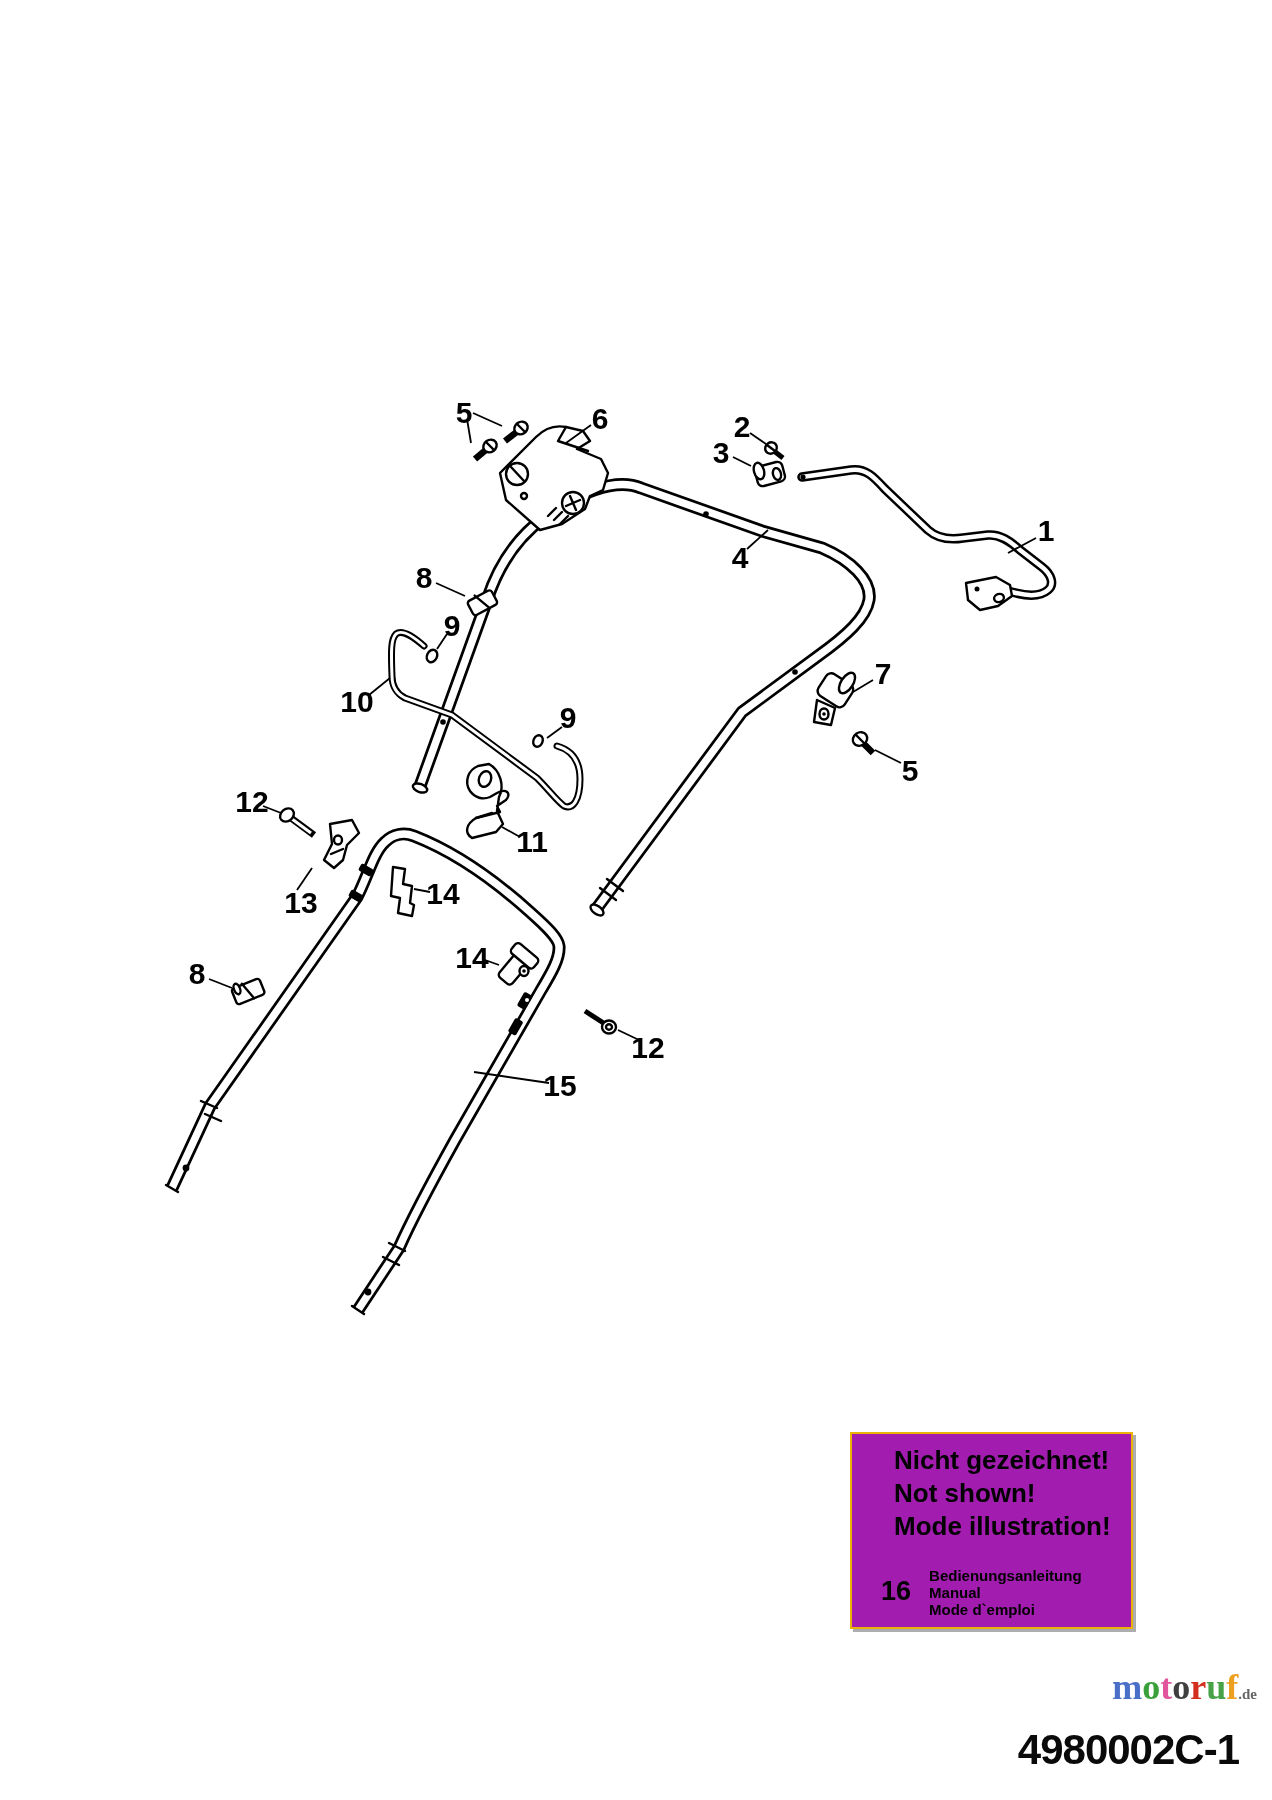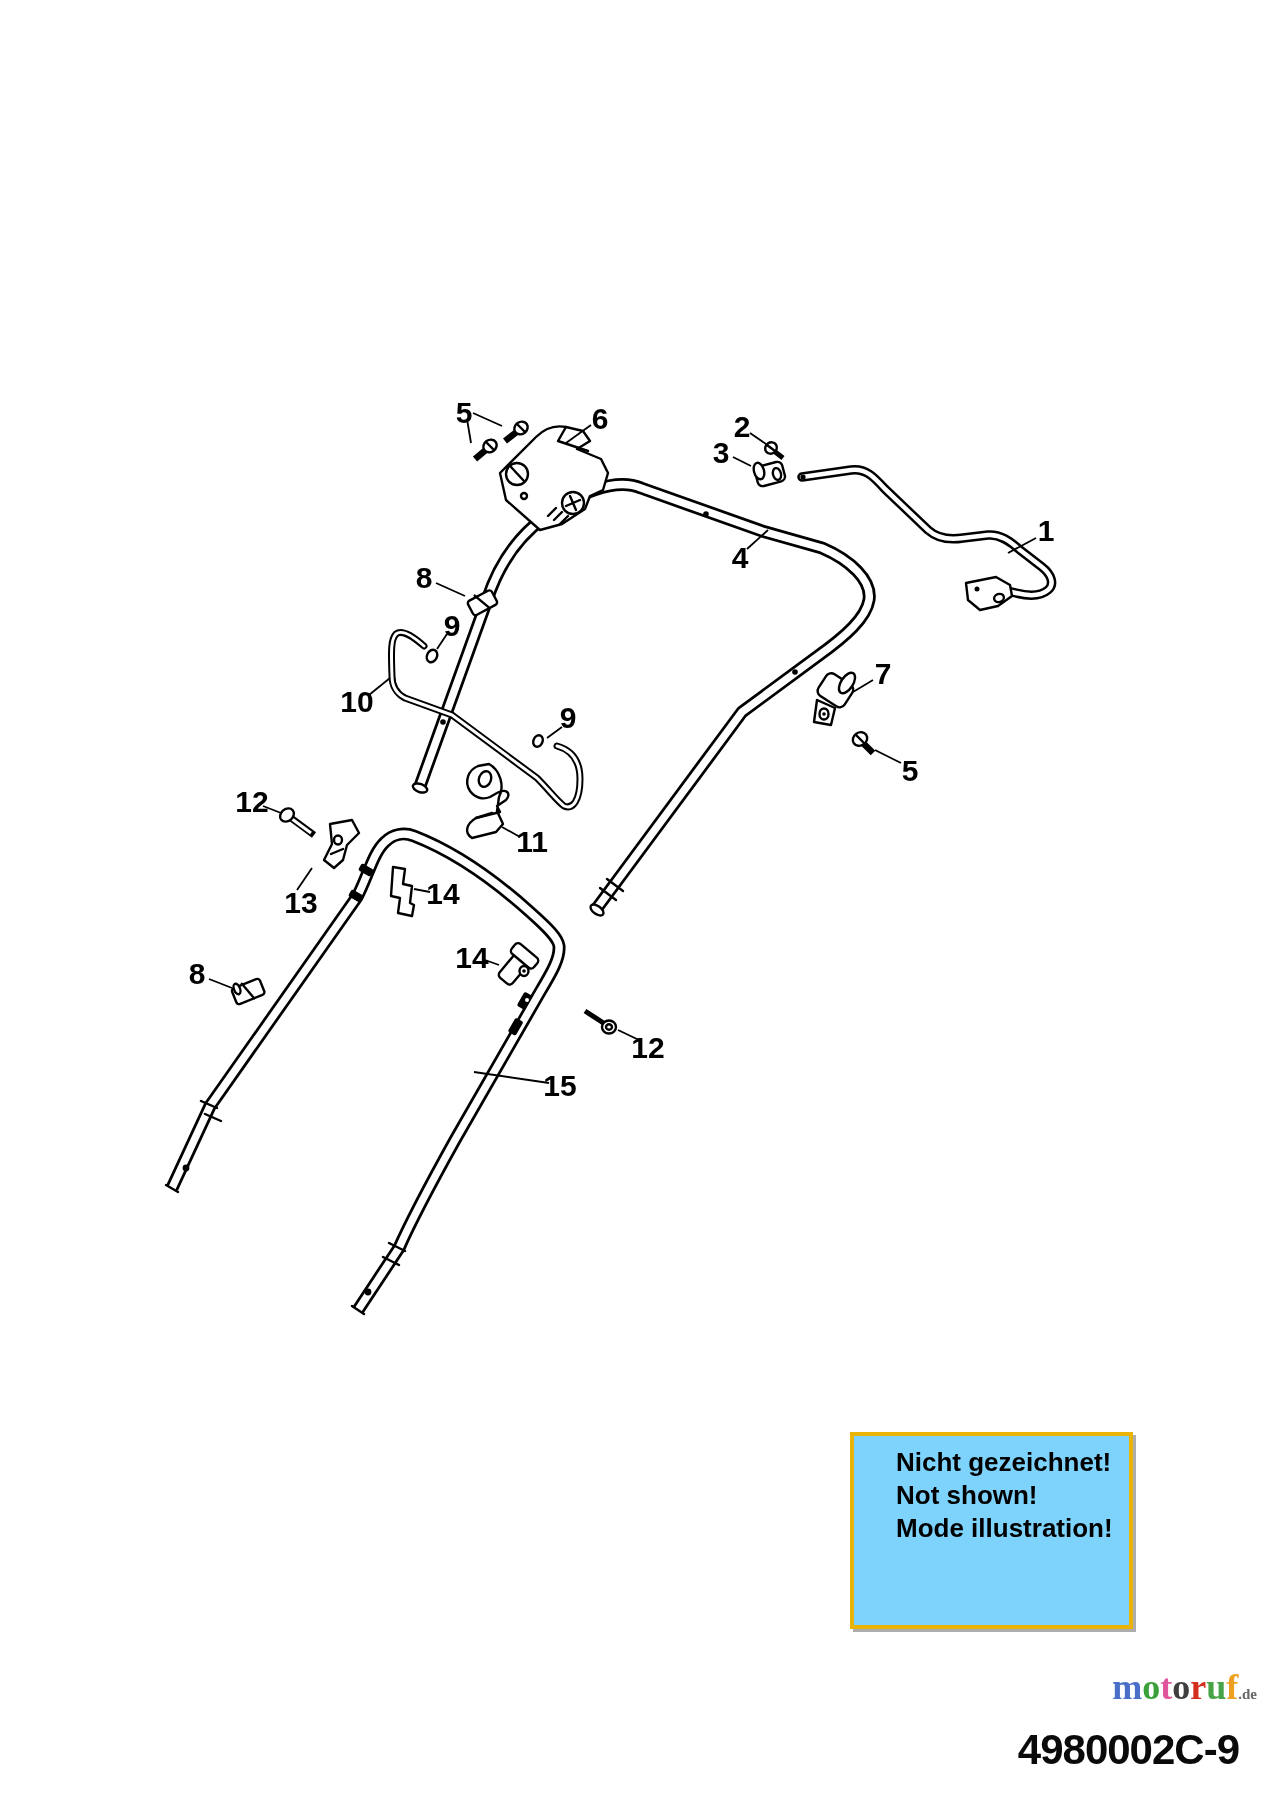--- a/index.html
+++ b/index.html
@@ -15,22 +15,22 @@
   .wire-o{fill:none;stroke:#000;stroke-width:7;stroke-linejoin:round;stroke-linecap:round;}
   .wire-i{fill:none;stroke:#fff;stroke-width:3;stroke-linejoin:round;stroke-linecap:round;}
   .ln{fill:none;stroke:#000;stroke-width:2.4;stroke-linejoin:round;stroke-linecap:round;}
   .pw{fill:#fff;stroke:#000;stroke-width:2.4;stroke-linejoin:round;}
   .blk{fill:#000;stroke:none;}
   .leader{stroke:#000;stroke-width:1.8;}
   text.callout{font-family:"Liberation Sans",sans-serif;font-size:30px;font-weight:bold;
                fill:#000;text-anchor:middle;dominant-baseline:central;}
 
   
-  .nsbox{position:absolute;left:850px;top:1432px;width:283px;height:197px;background:#7dd3fc;
-         border:4px solid #eab308;box-shadow:3px 3px 0 0 #adadad;box-sizing:border-box;}
+  .nsbox{position:absolute;left:850px;top:1432px;width:283px;height:197px;background:#a21caf;
+         border:2px solid #eab308;box-shadow:3px 3px 0 0 #adadad;box-sizing:border-box;}
   .nsbox-title{padding:10px 0 0 42px;font-size:26px;font-weight:bold;color:#000;line-height:33px;}
   .nsbox-item{position:absolute;left:29px;top:133px;display:flex;align-items:flex-start;}
   .nsbox-num{font-size:27px;font-weight:bold;margin-top:9px;color:#000;}
   .nsbox-desc{margin-left:18px;font-size:15px;font-weight:bold;color:#000;line-height:17px;}
 
   
   .partnum{position:absolute;right:33px;top:1726px;font-size:42px;font-weight:bold;color:#0a0a0a;
            letter-spacing:-1px;}
   .logo{position:absolute;right:15px;top:1669px;font-family:"Liberation Serif",serif;
         font-size:36px;font-weight:bold;line-height:36px;white-space:nowrap;}
@@ -249,20 +249,28 @@
         <text x="560" y="1085" class="callout">15</text>
       </g>
   </svg>
 
   <div class="nsbox">
     <div class="nsbox-title">
       <div>Nicht gezeichnet!</div>
       <div>Not shown!</div>
       <div>Mode illustration!</div>
     </div>
+    <div class="nsbox-item">
+      <div class="nsbox-num">16</div>
+      <div class="nsbox-desc">
+        <div>Bedienungsanleitung</div>
+        <div>Manual</div>
+        <div>Mode d`emploi</div>
+      </div>
+    </div>
   </div>
 
-  <div class="partnum">4980002C-9</div>
+  <div class="partnum">4980002C-1</div>
   <div class="logo">
     <span><span style="color: rgb(74, 111, 200);">m</span><span style="color: rgb(58, 161, 58);">o</span><span style="color: rgb(224, 85, 156);">t</span><span style="color: rgb(63, 63, 63);">o</span><span style="color: rgb(212, 46, 30);">r</span><span style="color: rgb(72, 163, 72);">u</span><span style="color: rgb(237, 160, 31);">f</span></span><span class="logo-suffix" style="color: rgb(102, 102, 102);">.de</span>
   </div>
 
 </div>
 
 </body></html>

